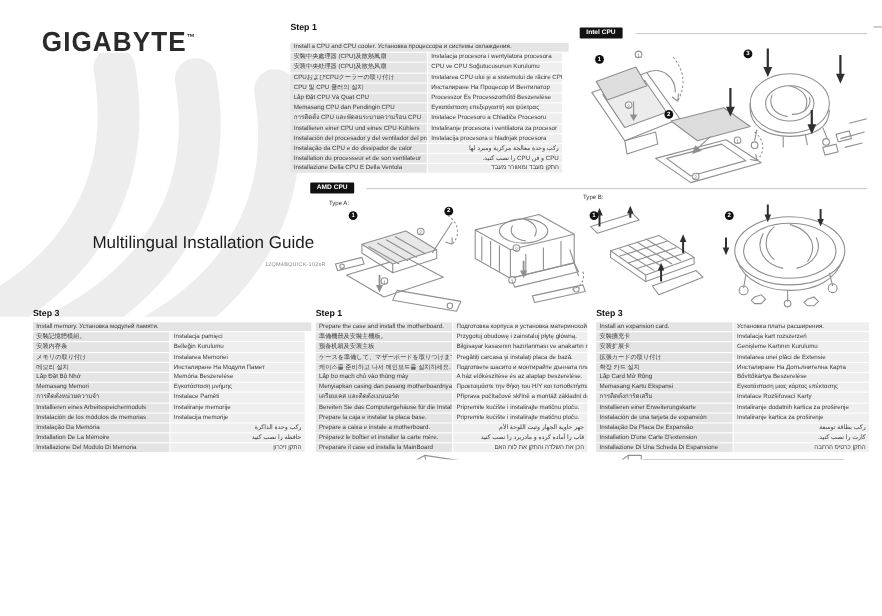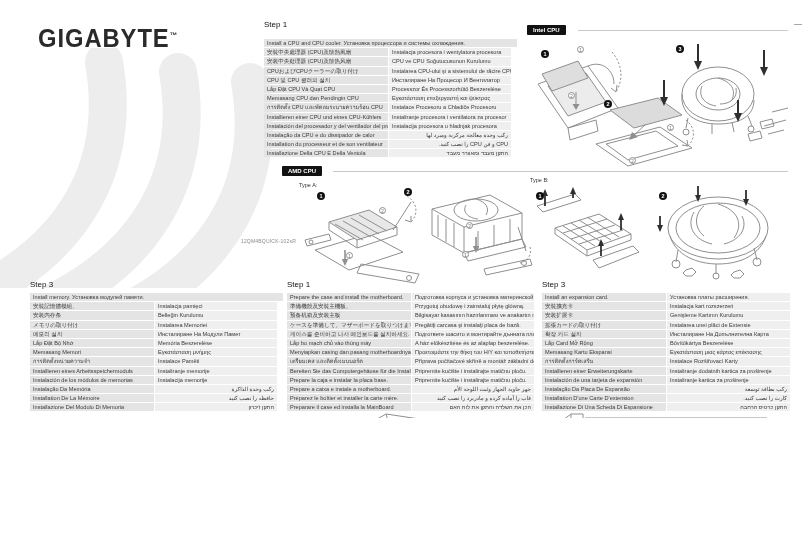--- a/index.html
+++ b/index.html
@@ -12,21 +12,21 @@
   .logo sup{font-size:8px;font-weight:bold;}
 
   
   .swoosh{position:absolute;left:0;top:48px;}
 
   
   .title{position:absolute;left:84px;top:212px;width:215px;font-size:15.5px;color:#1c1c1c;white-space:nowrap;}
   .partno{position:absolute;left:84px;top:238px;width:212px;text-align:right;font-size:5px;color:#8a8a8a;letter-spacing:.2px;}
 
   
-  .step-header{position:absolute;font-size:8px;font-weight:normal;color:#101010;}
+  .step-header{position:absolute;font-size:8px;font-weight:bold;color:#101010;}
   .rows{position:absolute;display:flex;flex-direction:column;gap:1px;}
   .mrow{display:flex;gap:1px;height:8.2px;}
   .cl,.cr{display:block;overflow:hidden;white-space:nowrap;font-size:5.6px;line-height:8.4px;color:#3a3a3a;padding:0 3px;}
   .cl{width:118px;flex:none;background:#e4e4e4;}
   .cr{flex:1;background:#efefef;}
   .mrow.span .cl{width:100%;}
   .mrow.rtl .cr{text-align:right;direction:rtl;}
 
   
   .seclabel{position:absolute;background:#121212;color:#ffffff;font-size:6px;font-weight:bold;
@@ -52,20 +52,21 @@
   <svg class="swoosh" width="320" height="240" viewBox="0 0 320 240">
     <g fill="none" stroke="#ededed" stroke-width="38" stroke-linecap="round">
       <path d="M -14 242 C 74 196, 122 118, 104 14"></path>
       <path d="M 58 252 C 146 206, 196 128, 178 24"></path>
       <path d="M 130 262 C 218 216, 268 138, 250 34"></path>
     </g>
   </svg>
 
   <div class="logo"><span>GIGABYTE</span><sup>™</sup></div>
 
+  <div class="title">Multilingual Installation Guide</div>
   <div class="partno">12QM4BQUICK-102sR</div>
 
   <div class="step-header" style="left:264px;top:20px">Step 1</div>
   <div class="rows" style="left:264px;top:39px;width:247px">
       <div class="mrow span">
         <span class="cl">Install a CPU and CPU cooler. Установка процессора и системы охлаждения.</span>
       </div>
       <div class="mrow">
         <span class="cl">安裝中央處理器 (CPU)及散熱風扇</span>
         <span class="cr">Instalacja procesora i wentylatora procesora</span>

